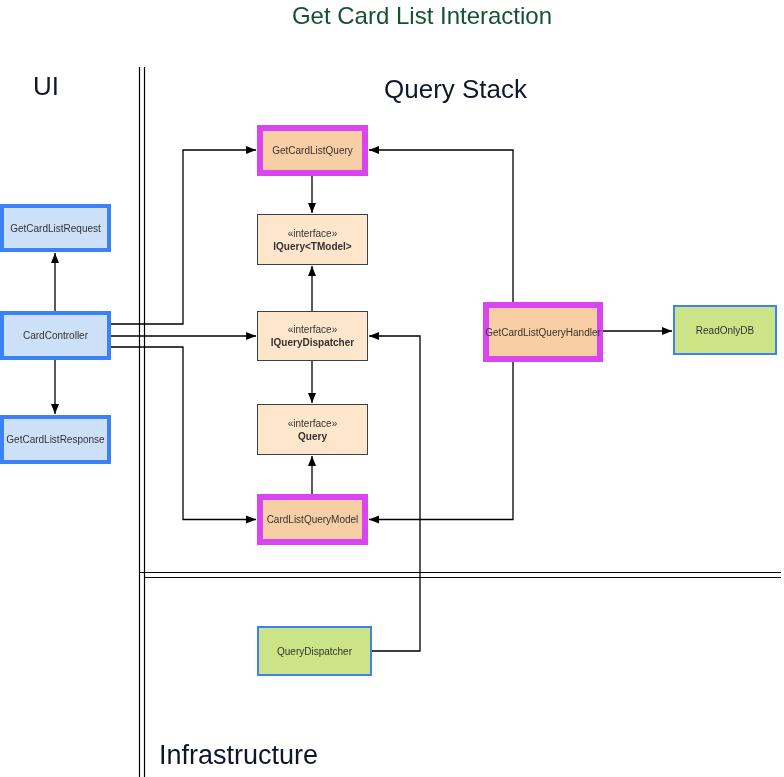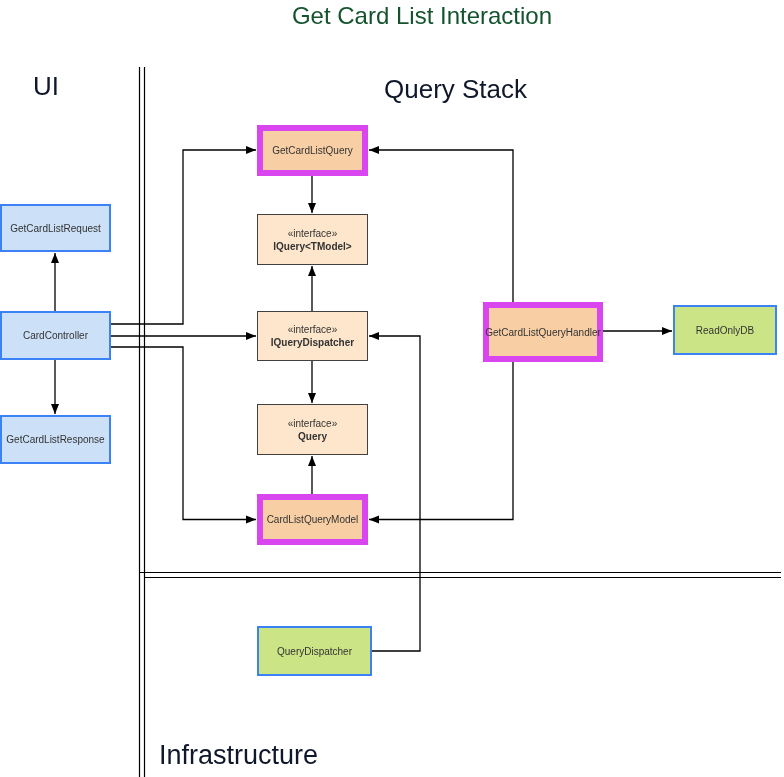--- a/index.html
+++ b/index.html
@@ -18,21 +18,21 @@
 
   svg.layer{position:absolute;left:0;top:0;pointer-events:none;}
   .sep{stroke:#000;stroke-width:1.2;}
   .edge{stroke:#000;stroke-width:1.3;fill:none;}
 
   .node{
     position:absolute;box-sizing:border-box;
     display:flex;flex-direction:column;align-items:center;justify-content:center;
     font-size:10px;color:#333;text-align:center;line-height:13px;white-space:nowrap;
   }
-  .node.blue  {background:#cce0f7;border:2px solid #3b82f6;}
+  .node.blue  {background:#cce0f7;border:4px solid #3b82f6;}
   .node.orange{background:#f8cfa4;border:6px solid #d946ef;}
   .node.peach {background:#fde6cc;border:1px solid #404040;}
   .node.green {background:#cbe586;border:2px solid #3b82f6;}
   .node .iname{font-weight:bold;}
 
   #n-request        {left:0px;  top:204px;width:111px;height:48px;}
   #n-controller     {left:0px;  top:311px;width:111px;height:49px;}
   #n-response       {left:0px;  top:415px;width:111px;height:49px;}
   #n-query          {left:257px;top:125px;width:111px;height:51px;}
   #n-tmodel         {left:257px;top:214px;width:111px;height:51px;}

